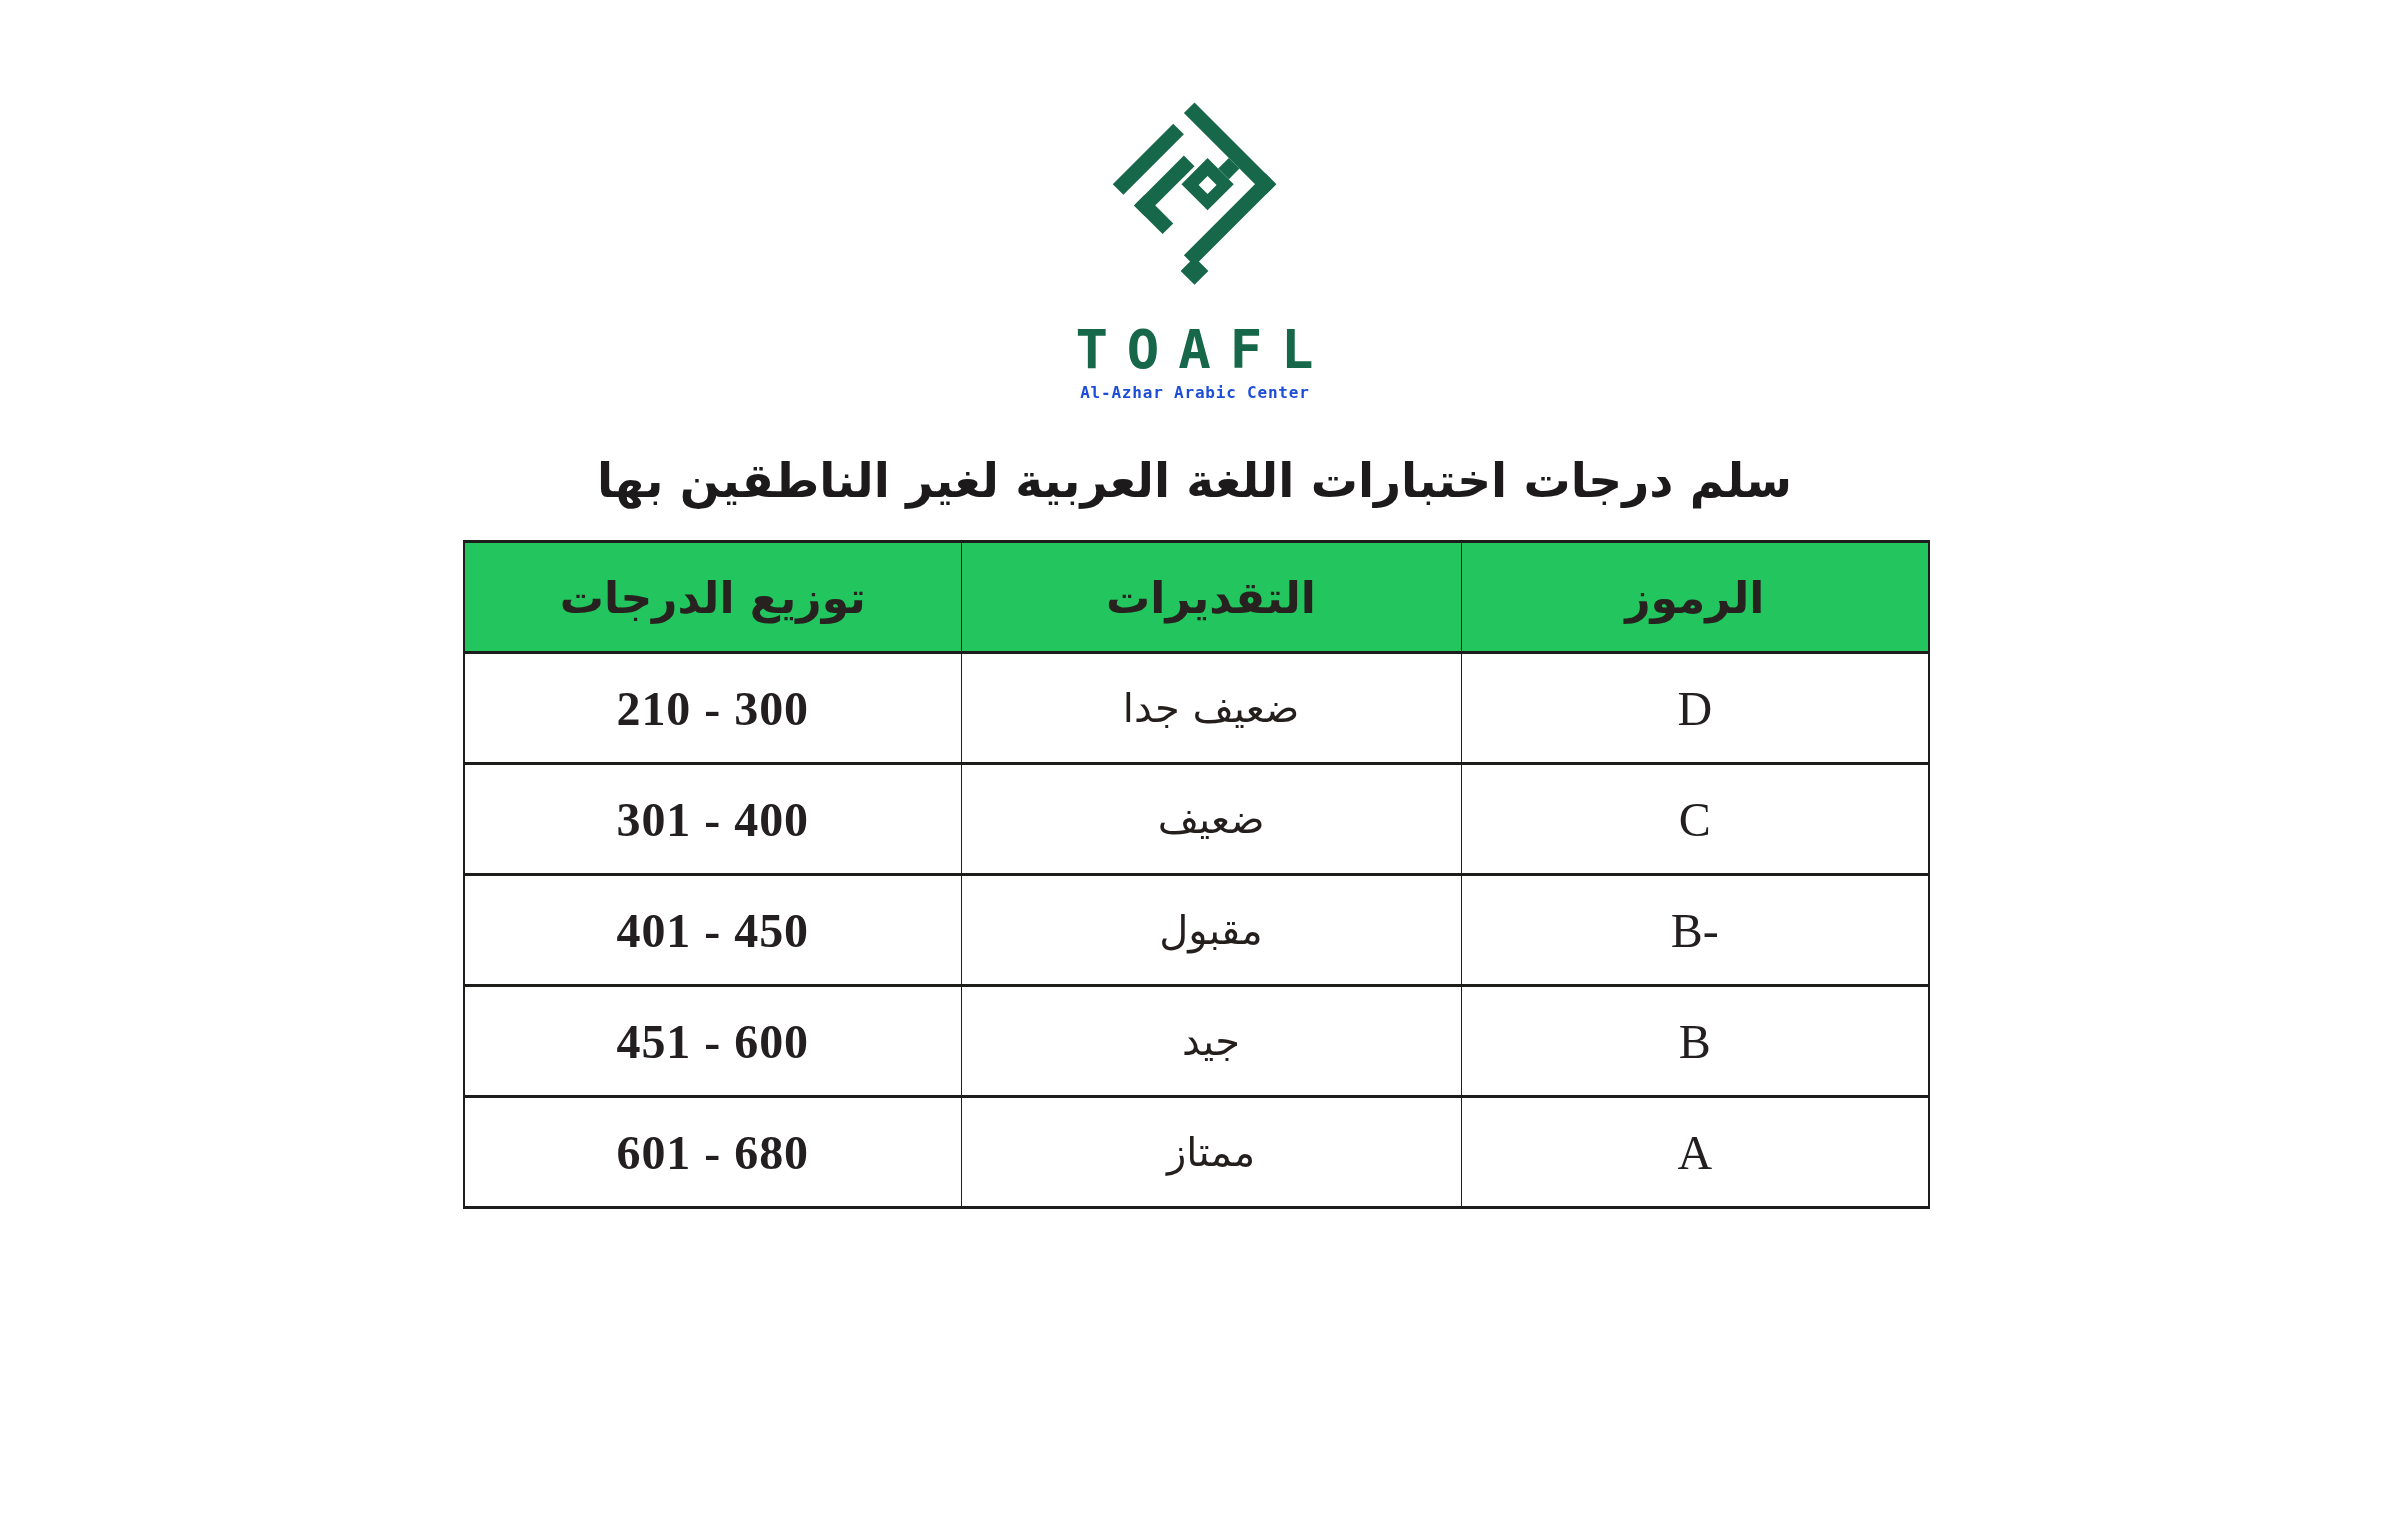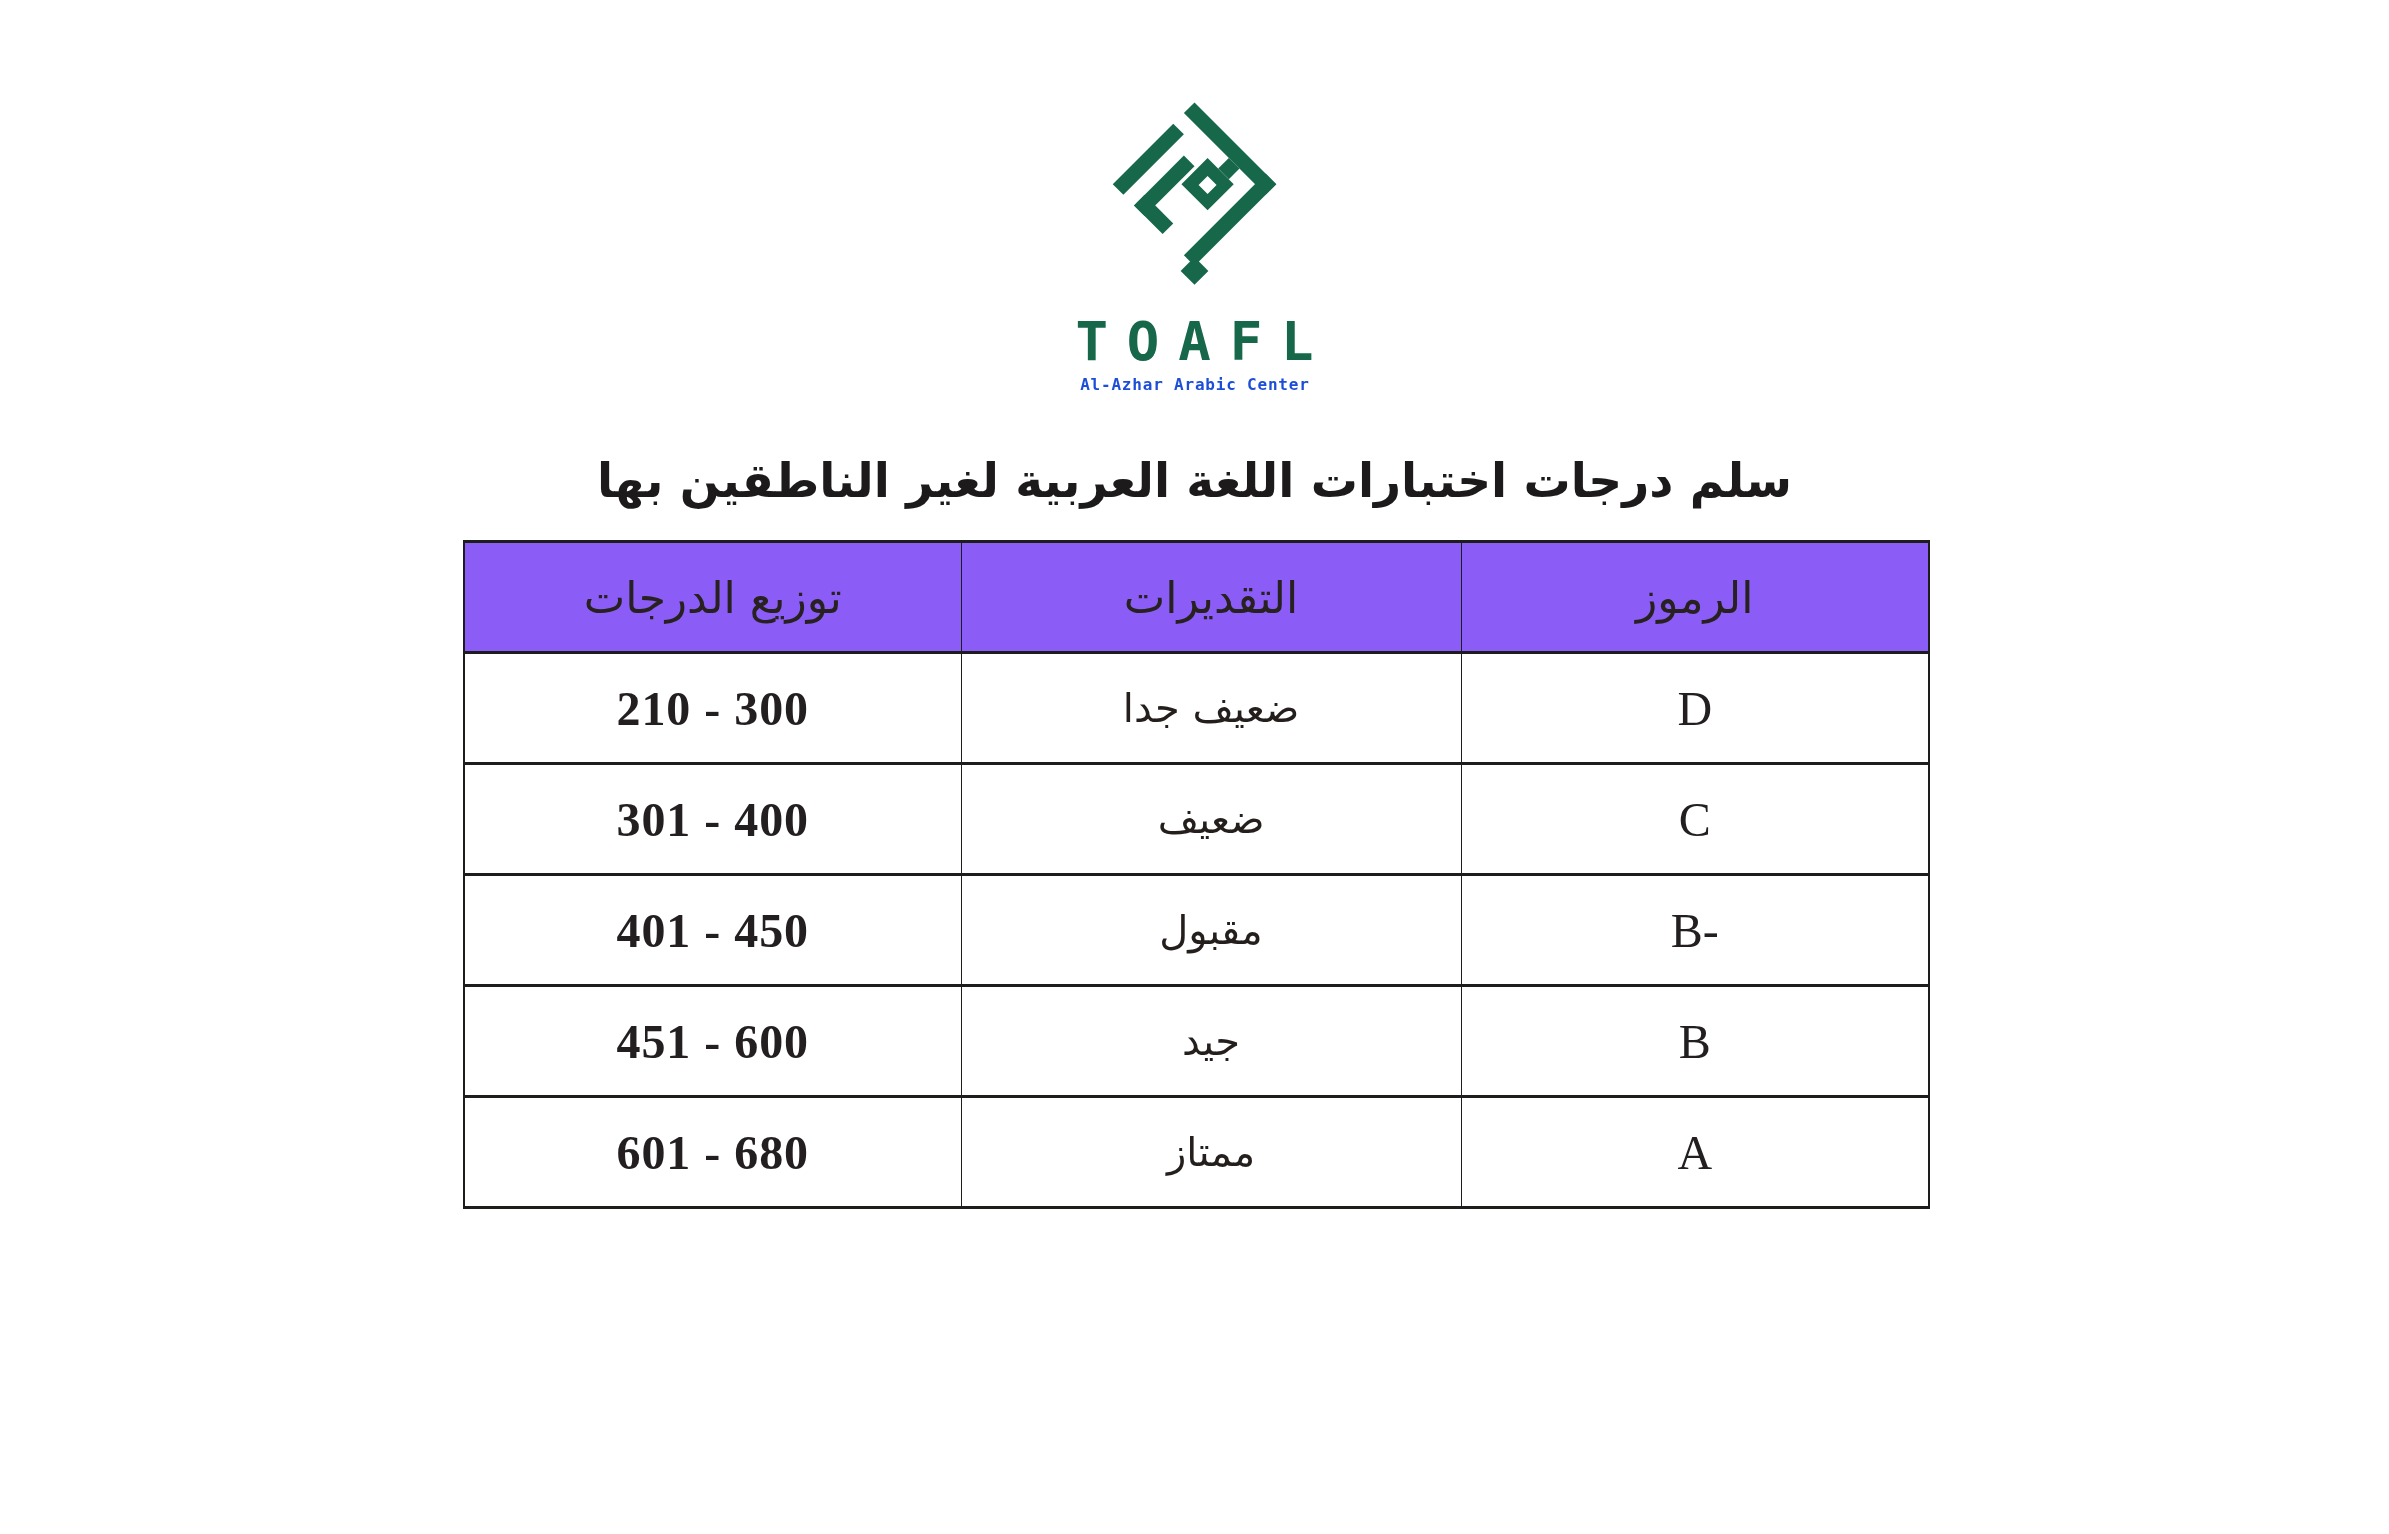--- a/index.html
+++ b/index.html
@@ -13,21 +13,21 @@
   .page{position:relative;width:2389px;height:1534px;background:#ffffff;}
 
   
   .brand{
     position:absolute;top:97px;left:0;width:100%;
     display:flex;flex-direction:column;align-items:center;
   }
   .mark{width:185px;height:209px;display:block;}
   .mark .ink{fill:#17684a;}
   .wordmark{
-    margin-top:9px;
+    margin-top:17px;
     font-family:"DejaVu Sans Mono",monospace;
     font-weight:bold;
     font-size:54px;line-height:1;
     letter-spacing:0.35em;padding-left:0.35em;
     color:#17684a;
   }
   .brand-tagline{
     margin-top:7.8px;
     font-family:"DejaVu Sans Mono",monospace;
     font-weight:bold;
@@ -56,24 +56,24 @@
     border:2.6px solid #1d1d1b;
   }
   .score-table th,.score-table td{
     border:1.9px solid #1d1d1b;
     border-top-width:3.9px;border-bottom-width:3.9px;
     text-align:center;vertical-align:middle;
     padding:0;
   }
   .score-table th{
     height:108px;
-    background:#8b5cf6;
+    background:#22c55e;
     direction:rtl;
     font-family:"DejaVu Sans",sans-serif;
-    font-weight:normal;
+    font-weight:bold;
     font-size:44px;
     color:#27221f;
   }
   .score-table td{height:108px;}
   td.cell-range{
     direction:ltr;
     font-family:"Liberation Serif",serif;
     font-weight:bold;
     font-size:48px;
     letter-spacing:0.02em;

